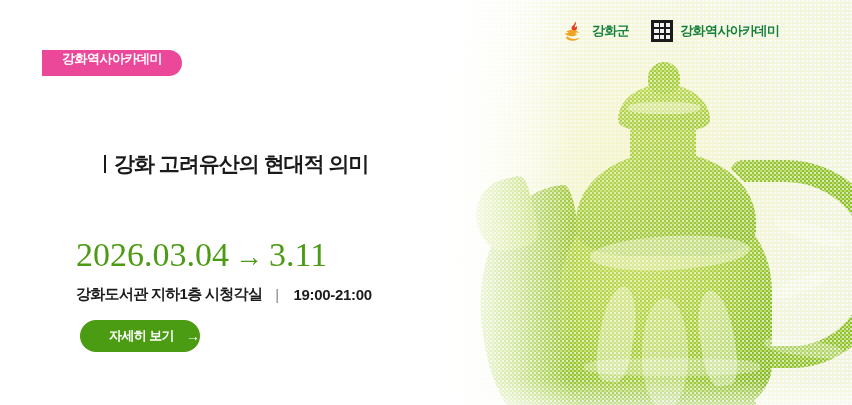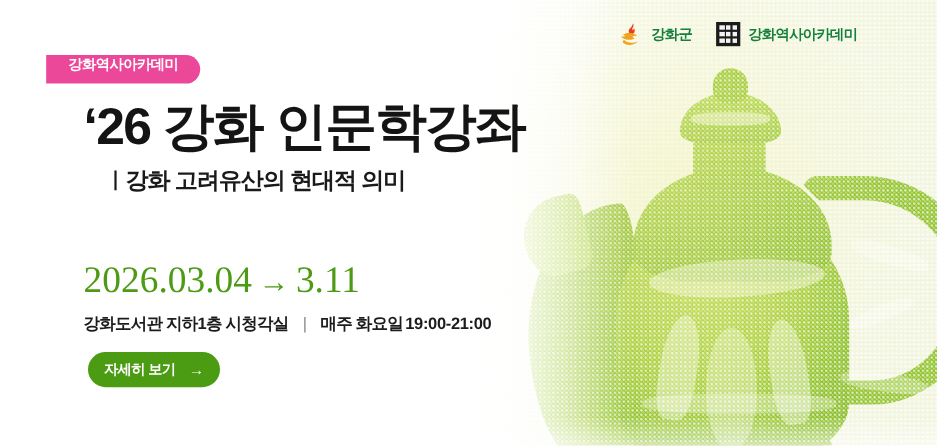--- a/index.html
+++ b/index.html
@@ -331,21 +331,21 @@
     position: absolute;
     left: 80px;
     top: 320px;
     width: 120px;
     height: 32px;
     background: #4b9b13;
     border: none;
     border-radius: 16px;
     display: flex;
     align-items: center;
-    justify-content: center;
+    justify-content: flex-end;
     gap: 12px;
     cursor: pointer;
     z-index: 20;
     padding: 0;
   }
   .cta .cta-label {
     color: #ffffff;
     font-size: 13px;
     font-weight: 700;
     letter-spacing: -0.6px;
@@ -420,35 +420,33 @@
       </span>
       <span class="logo-text">강화역사아카데미</span>
     </div>
 
   </div>
 
   <div class="badge">
     <span>강화역사아카데미</span>
   </div>
 
-  <div class="title">‘26 강화 인문학강좌</div>
 
   <div class="subtitle">
     <span class="tick"></span>
     <span>강화 고려유산의 현대적 의미</span>
   </div>
 
   <div class="dates">
     <span>2026.03.04</span><span class="arrow">→</span><span>3.11</span>
   </div>
 
   <div class="venue">
     <span>강화도서관 지하1층 시청각실</span>
     <span class="sep">|</span>
-    <span>매주 화요일</span>
     <span class="time">19:00-21:00</span>
   </div>
 
   <button class="cta">
     <span class="cta-label">자세히 보기</span>
     <span class="cta-arrow">→</span>
   </button>
 
 </div>
 

